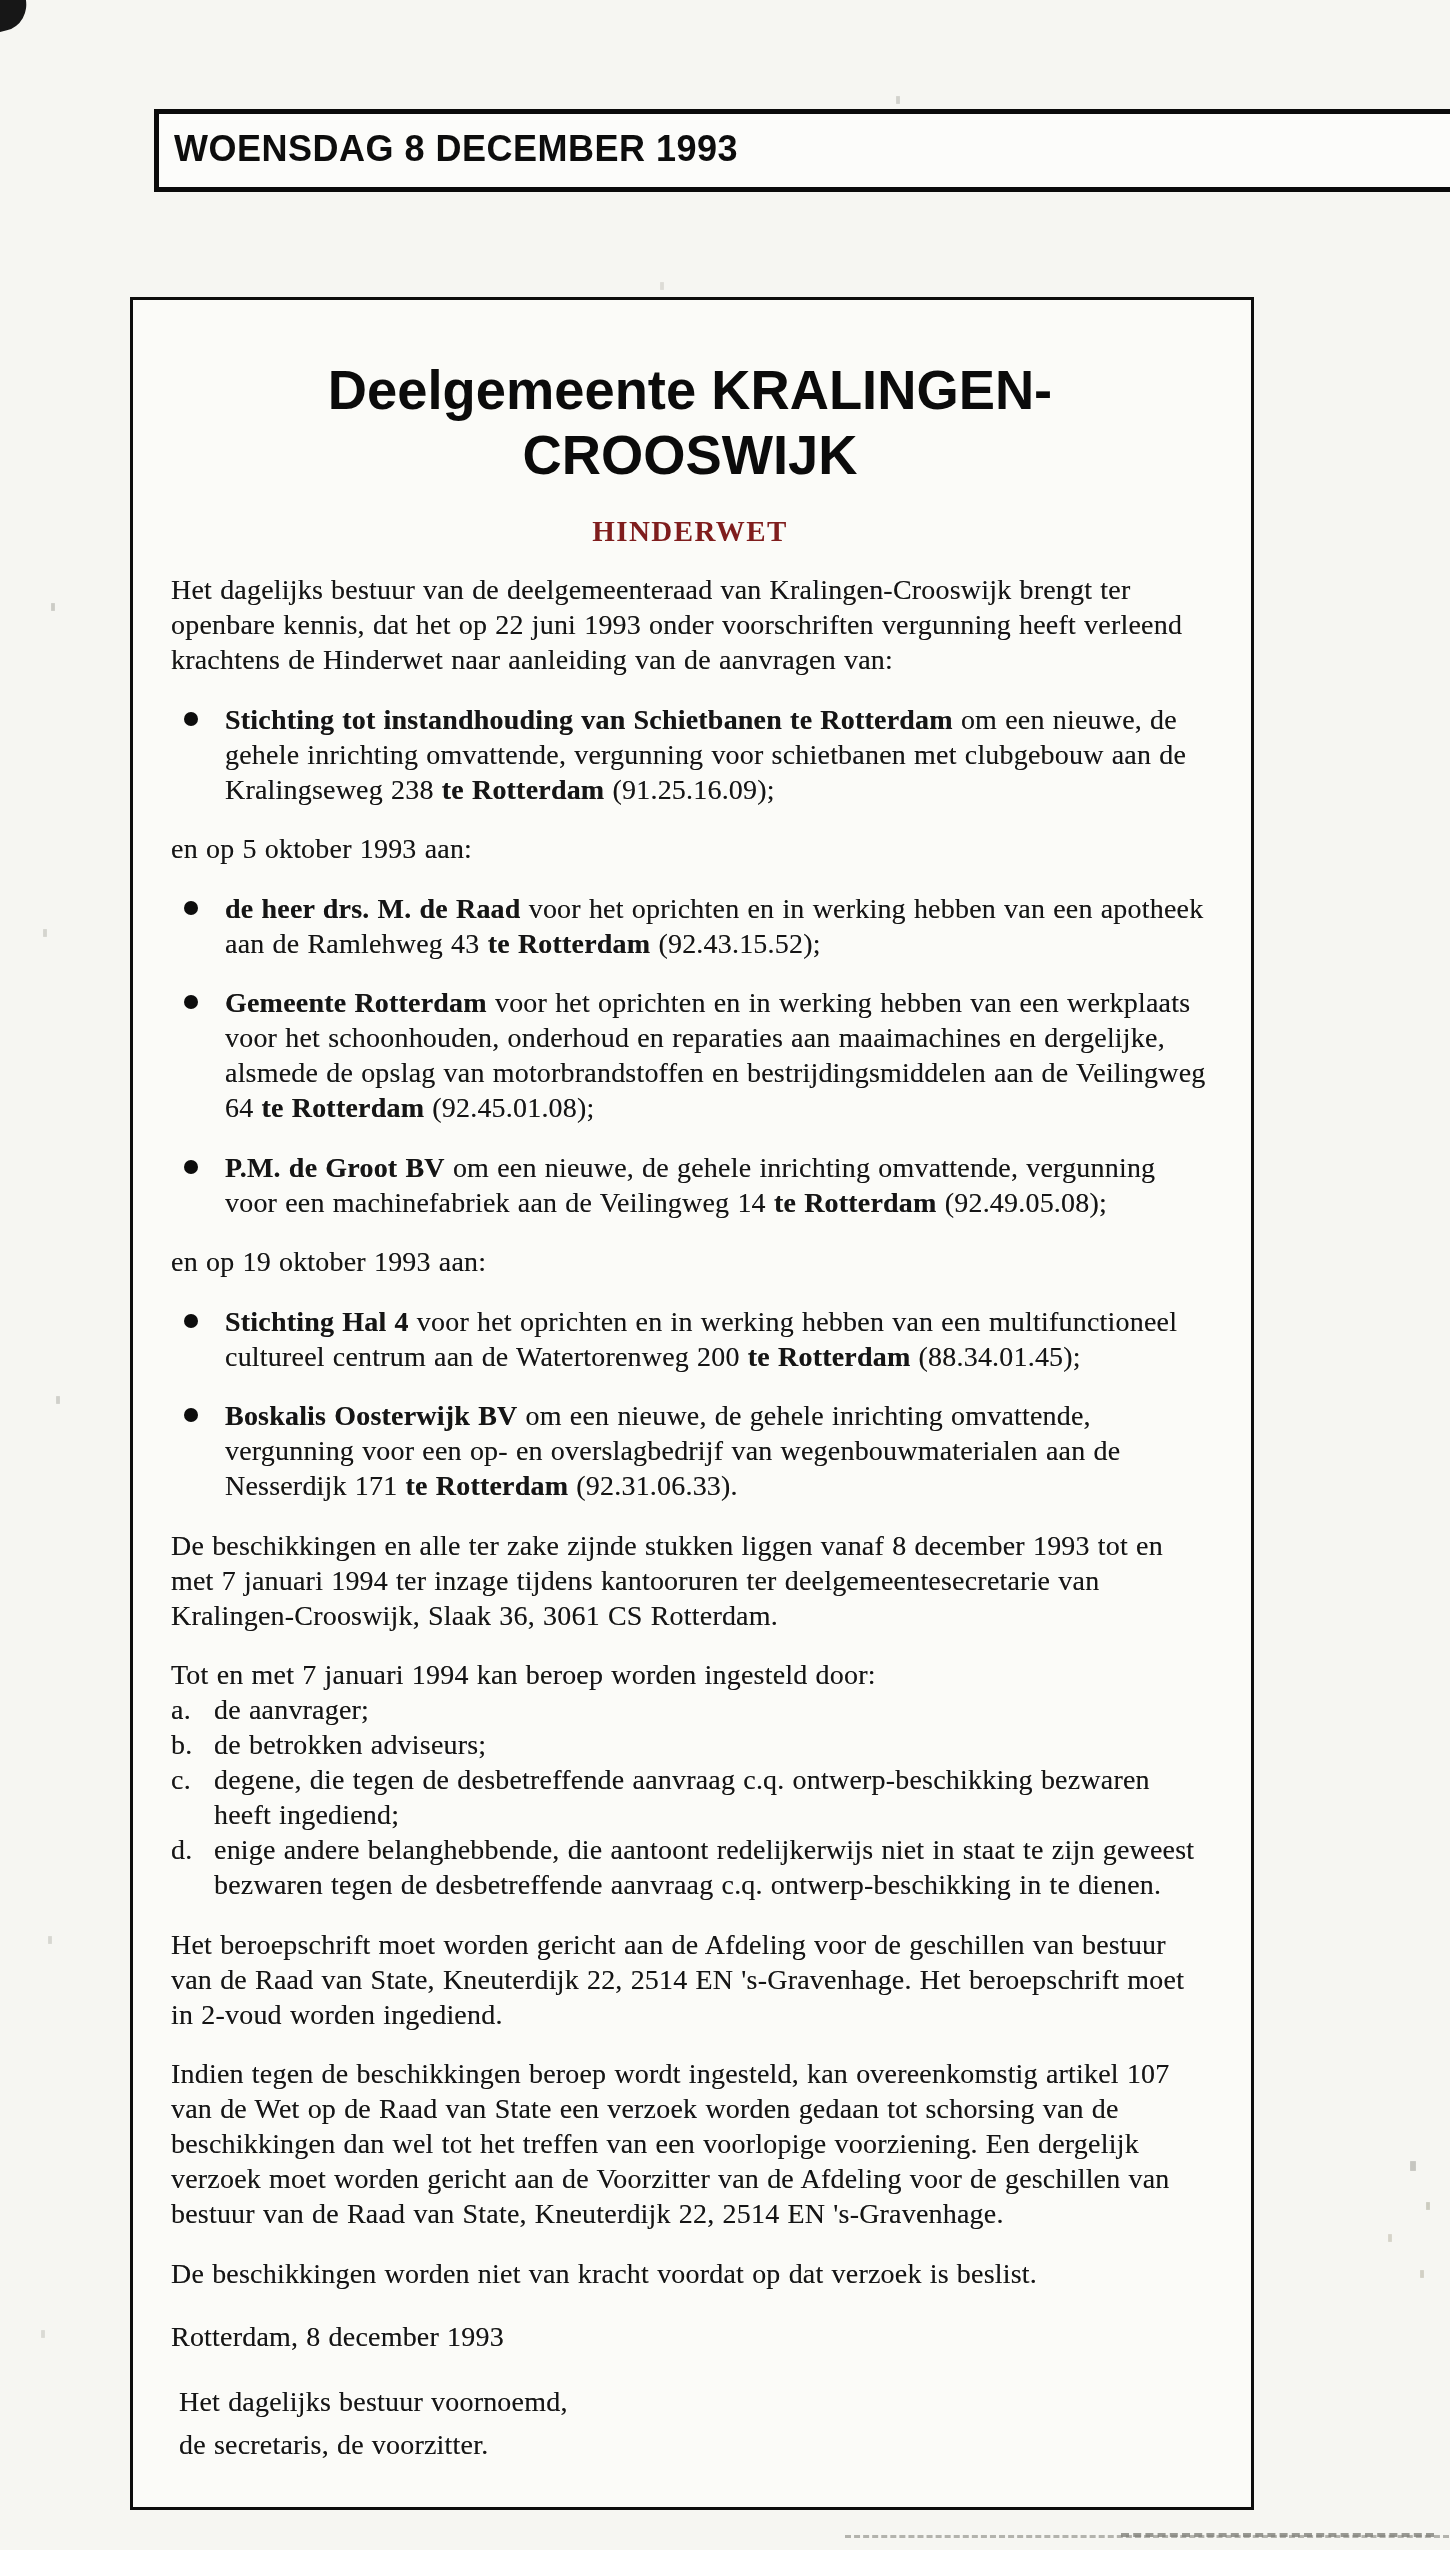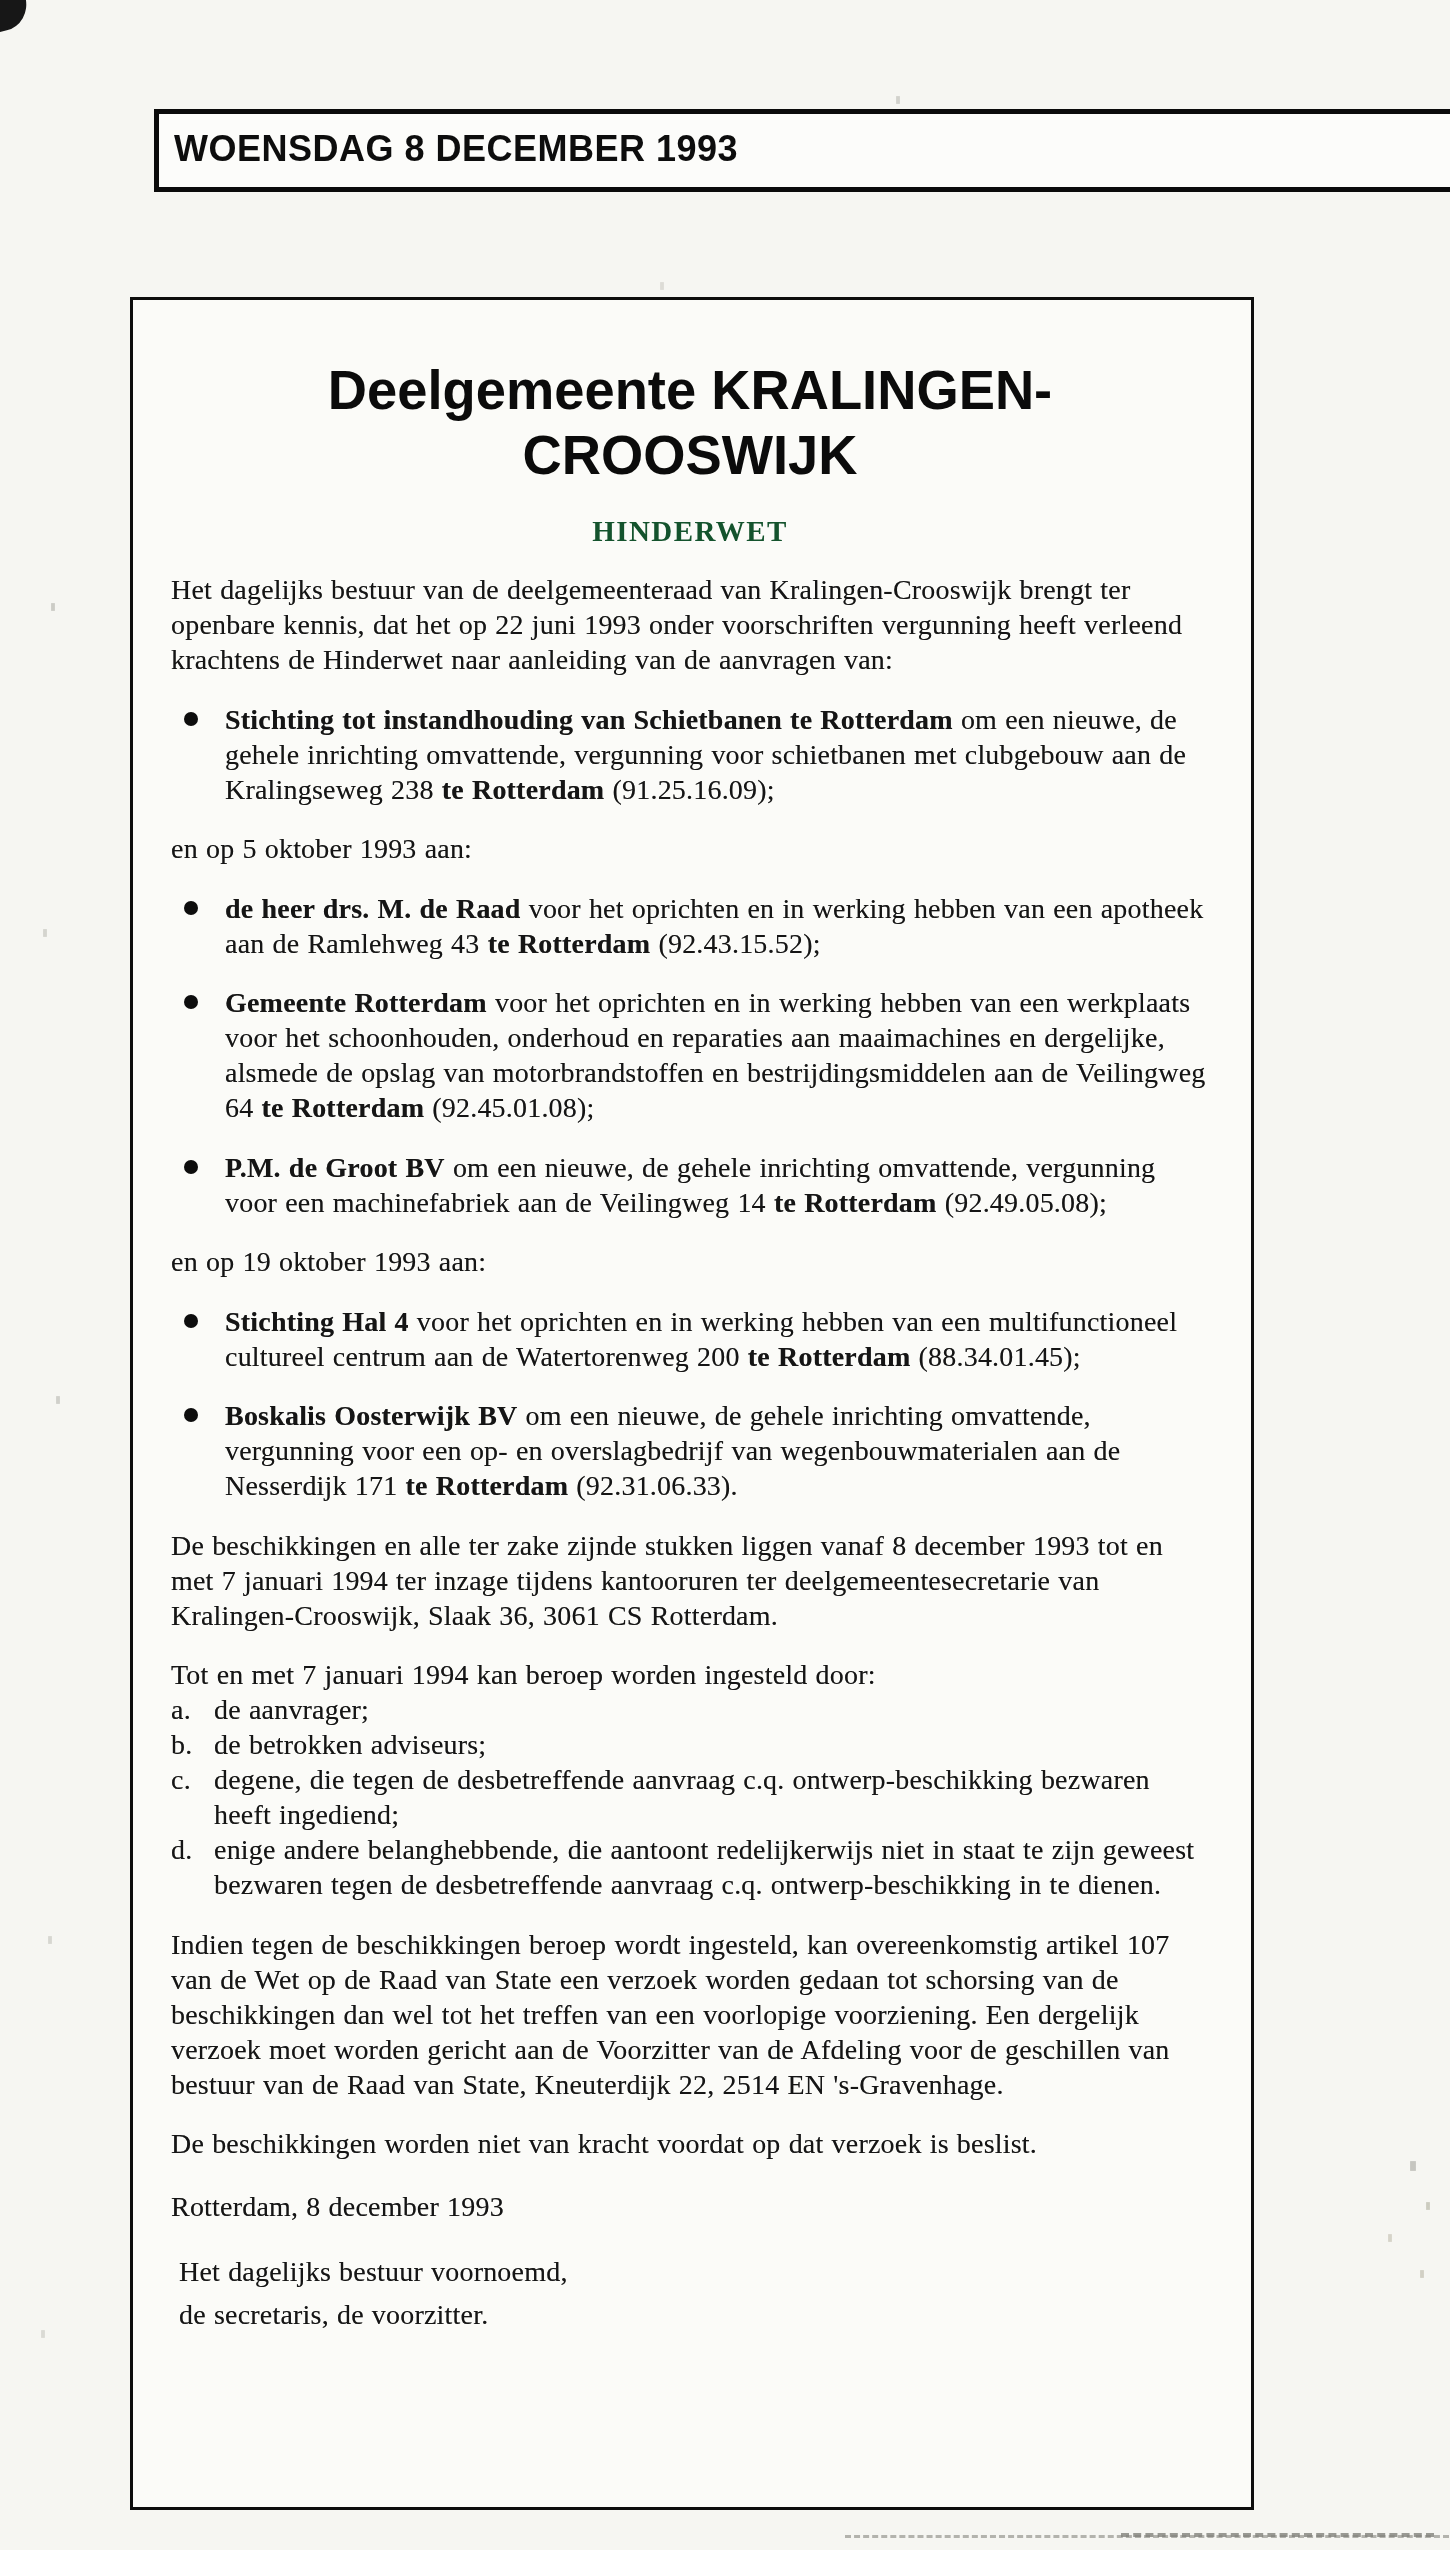--- a/index.html
+++ b/index.html
@@ -47,21 +47,21 @@
     border:3.8px solid #0d0d0d; box-sizing:border-box; background:#fbfbf8;
     padding:32px 42px 0 38px;
   }
   .notice-title {
     text-align:center; font-family:"Liberation Sans", sans-serif; font-weight:bold;
     font-size:56px; color:#0b0b0b; margin-top:24.5px; letter-spacing:0;
     transform:scaleX(.97); transform-origin:center;
   }
   .notice-subtitle {
     text-align:center; font-weight:bold; font-size:29px; letter-spacing:1.4px;
-    color:#14532d; margin-top:28px;
+    color:#7f1d1d; margin-top:28px;
   }
 
   .doc { font-size:28px; line-height:35px; color:#151515; letter-spacing:0.2px; word-spacing:0.9px;
          text-shadow:0 0 0.4px rgba(10,10,10,.45); }
   .doc-p { margin:24.5px 0 0 0; }
   .permits { list-style:none; margin:0; padding:0; }
   .permits li { margin:24.5px 0 0 0; padding-left:54px; position:relative; }
   .bullet {
     position:absolute; left:13.2px; top:10.4px; width:14px; height:14px;
     background:#0d0d0d; border-radius:50%;
@@ -149,20 +149,21 @@
       <div class="appeal-item">
         <span class="appeal-letter">c.</span>
         <span class="appeal-text">degene, die tegen de desbetreffende aanvraag c.q. ontwerp-beschikking bezwaren heeft ingediend;</span>
       </div>
       <div class="appeal-item">
         <span class="appeal-letter">d.</span>
         <span class="appeal-text">enige andere belanghebbende, die aantoont redelijkerwijs niet in staat te zijn geweest bezwaren tegen de desbetreffende aanvraag c.q. ontwerp-beschikking in te dienen.</span>
       </div>
     </div>
 
+    <p class="doc-p">Het beroepschrift moet worden gericht aan de Afdeling voor de geschillen van bestuur van de Raad van State, Kneuterdijk 22, 2514 EN 's-Gravenhage. Het beroepschrift moet in 2-voud worden ingediend.</p>
 
     <p class="doc-p">Indien tegen de beschikkingen beroep wordt ingesteld, kan overeenkomstig artikel 107 van de Wet op de Raad van State een verzoek worden gedaan tot schorsing van de beschikkingen dan wel tot het treffen van een voorlopige voorziening. Een dergelijk verzoek moet worden gericht aan de Voorzitter van de Afdeling voor de geschillen van bestuur van de Raad van State, Kneuterdijk 22, 2514 EN 's-Gravenhage.</p>
 
     <p class="doc-p">De beschikkingen worden niet van kracht voordat op dat verzoek is beslist.</p>
 
     <p class="doc-p place-date">Rotterdam, 8 december 1993</p>
 
     <p class="doc-p signoff-line signoff-first">Het dagelijks bestuur voornoemd,</p>
     <p class="signoff-line">de secretaris, de voorzitter.</p>
   </div>

